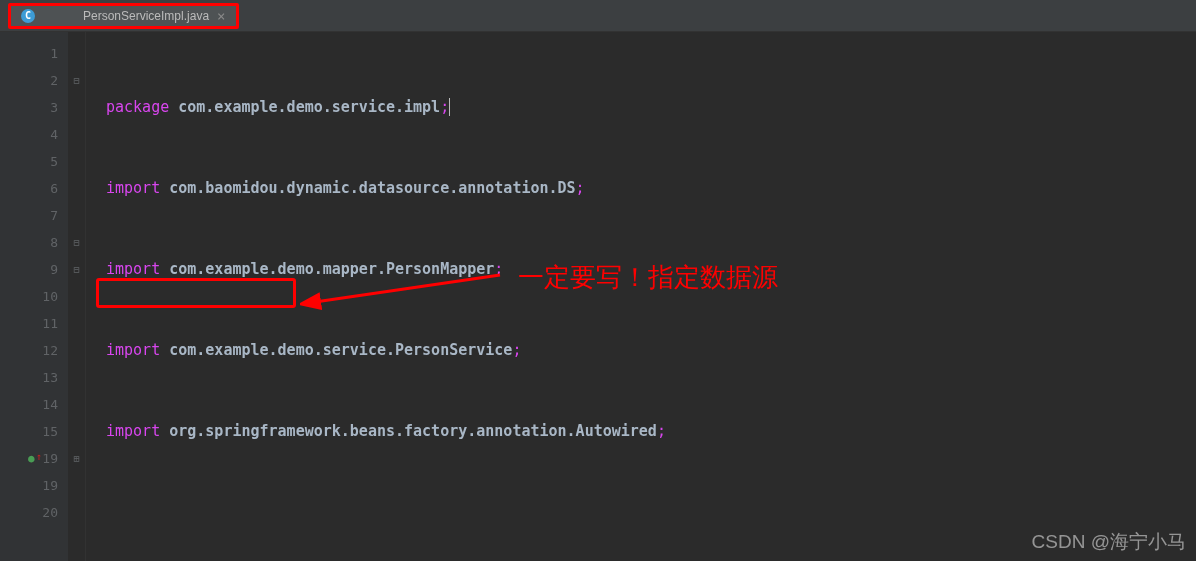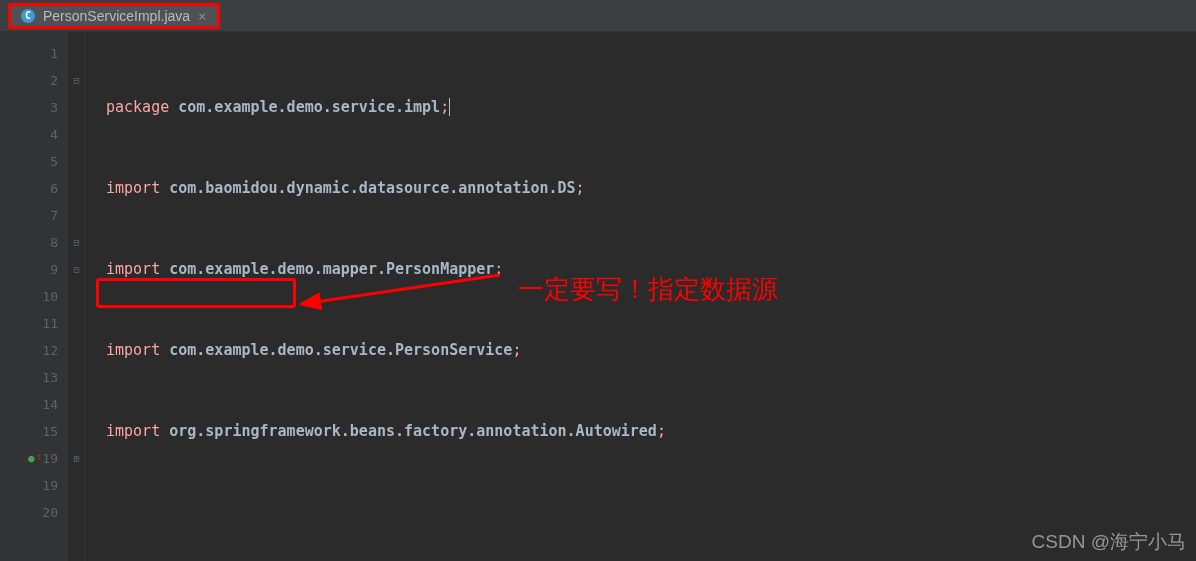--- a/index.html
+++ b/index.html
@@ -35,21 +35,21 @@
     width: 14px; height: 14px;
     background: #3d9cd6;
     border-radius: 50%;
     display: flex;
     align-items: center;
     justify-content: center;
     color: #fff;
     font-size: 10px;
     font-weight: bold;
   }
-  .tab-label { color: #bbbbbb; font-size: 14px; font-family: sans-serif; }
+  .tab-label { color: #bbbbbb; font-size: 12px; font-family: sans-serif; margin-left: 40px; }
   .tab-close { color: #8a8a8a; font-size: 14px; cursor: pointer; }
   .editor {
     display: flex;
     height: calc(100% - 32px);
     background: #2b2b2b;
     position: relative;
   }
   .gutter {
     background: #313335;
     width: 68px;
@@ -74,37 +74,36 @@
   }
   .fold-col div { height: 27px; }
   .code {
     padding: 8px 0 8px 20px;
     line-height: 27px;
     font-size: 15px;
     white-space: pre;
     position: relative;
   }
   .code-line { height: 27px; }
-  .kw { color: #fca5a5; }
+  .kw { color: #d946ef; }
   .pkg { color: #a9b7c6; font-weight: bold; }
   .cursor { border-left: 1px solid #bbbbbb; }
   .highlight-box {
     position: absolute;
     border: 3px solid #ff0000;
     border-radius: 3px;
     pointer-events: none;
   }
   .arrow-svg { position: absolute; pointer-events: none; }
   .annotation-text {
     position: absolute;
     color: #ff0000;
     font-size: 26px;
     font-family: "Microsoft YaHei", sans-serif;
     pointer-events: none;
-    margin-top: 12px;
   }
   .watermark {
     position: absolute;
     right: 10px;
     bottom: 6px;
     color: rgba(220,220,220,0.6);
     font-size: 19px;
     font-family: sans-serif;
   }
   .run-icon {

